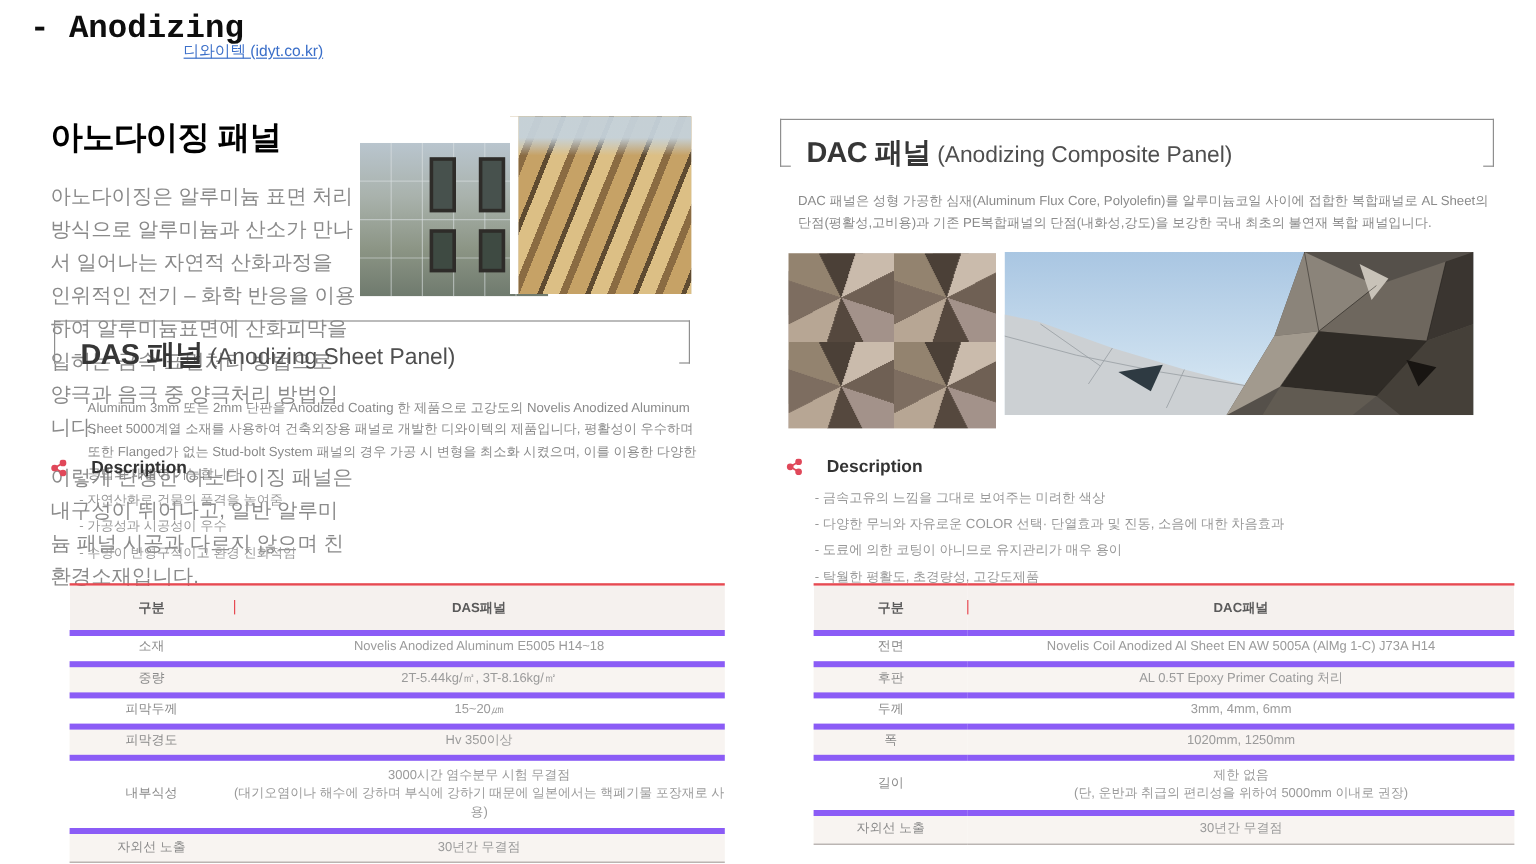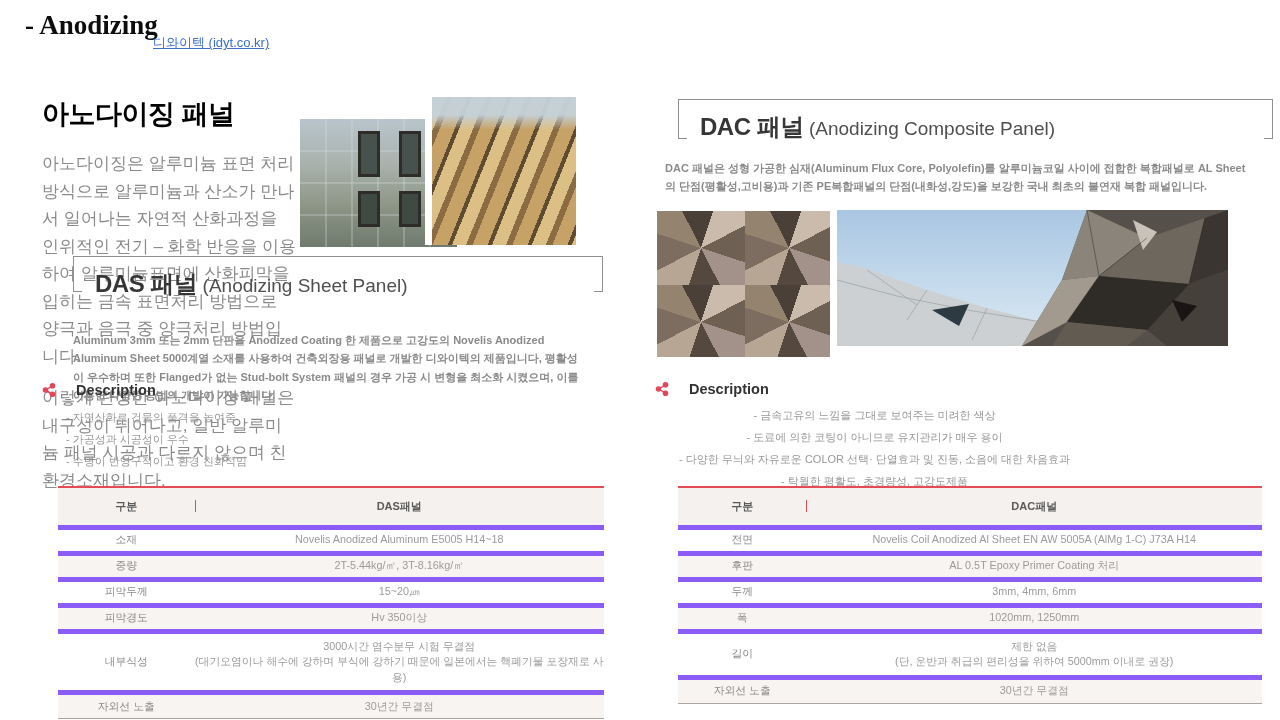--- a/index.html
+++ b/index.html
@@ -1,53 +1,53 @@
 <!DOCTYPE html>
 <html><head>
 <meta charset="utf-8">
 <style>
   * { margin:0; padding:0; box-sizing:border-box; }
   html,body { width:1280px; height:720px; background:#fff; font-family:"Liberation Sans", sans-serif; overflow:hidden; }
   body { position:relative; color:#444; }
 
   
-  .page-title { position:absolute; left:25px; top:10px; font-family:Liberation Serif, serif; font-weight:bold; font-size:27px; color:#0d0d0d; }
+  .page-title { position:absolute; left:25px; top:10px; font-family:Liberation Mono, monospace; font-weight:bold; font-size:27px; color:#0d0d0d; }
   .page-link  { position:absolute; left:153px; top:34px; font-size:13px; color:#3b6fc9; text-decoration:underline; cursor:pointer; }
 
   
   .l-title { position:absolute; left:42px; top:96px; font-size:27px; font-weight:bold; color:#000000; letter-spacing:-0.5px; }
   .l-intro { position:absolute; left:42px; top:150px; width:256px; font-size:17px; line-height:1.62; color:#8a8a8a; }
   .l-intro p + p { margin-top:14px; }
 
   .photo { position:absolute; overflow:hidden; }
   .silver-photo { left:300px; top:119px; width:157px; height:128px; z-index:1; }
   .gold-photo   { left:425px; top:97px;  width:151px; height:148px; z-index:2; border-left:7px solid #fff;
                   background:
                     linear-gradient(to bottom, rgba(197,210,219,.95) 0 12%, rgba(197,210,219,0) 22%),
                     repeating-linear-gradient(112deg, #dcbf85 0 13px, #8a6b42 13px 19px, #c6a266 19px 33px, #5f4b30 33px 37px),
                     #b08f55; }
 
-  .frame { position:absolute; border:1px solid #8f8f8f; border-bottom:none;margin-left:28px; }
+  .frame { position:absolute; border:1px solid #8f8f8f; border-bottom:none; }
   .frame::before, .frame::after { content:""; position:absolute; bottom:0; width:9px; height:1px; background:#8f8f8f; }
   .frame::before { left:-1px; } .frame::after { right:-1px; }
-  .das-frame { left:45px;  top:256px; width:530px; height:36px; }
+  .das-frame { left:45px;  top:267px; width:530px; height:36px; }
   .dac-frame { left:650px; top:99px;  width:595px; height:40px; }
   .sec-title { position:absolute; left:21px; top:11px; white-space:nowrap; font-size:24px; font-weight:bold; color:#363636; letter-spacing:-0.5px; }
   .sec-title .en { font-size:19px; font-weight:normal; color:#4f4f4f; letter-spacing:0; }
 
-  .sec-body { font-size:11px; line-height:1.68; color:#8a8a8a; position:absolute;font-weight:bold; }
+  .sec-body { font-size:11px; line-height:1.68; color:#8a8a8a; position:absolute; }
   .das-body { left:73px; top:331px; width:514px; }
   .dac-body { left:665px; top:159px; width:582px; }
 
   .desc-head { position:absolute; display:flex; align-items:center; gap:20px; font-size:14.5px; font-weight:bold; color:#333; }
   .das-desc-head { left:42px; top:382px; }
   .dac-desc-head { left:655px; top:381px; }
   .desc-list { position:absolute; list-style:none; font-size:11px; color:#989898; line-height:2.0; }
   .das-desc-list { left:66px; top:406px; }
-  .dac-desc-list { left:679px; top:404px;text-align:center; }
+  .dac-desc-list { left:679px; top:404px; }
 
   
   .spec { position:absolute; border-collapse:collapse; table-layout:fixed; border-bottom:1px solid #aba4a1; }
   .das-spec { left:58px;  top:486px; width:546px; }
   .dac-spec { left:678px; top:486px; width:584px; }
   .spec th { background:#f5f1ee; border-top:2px solid #e64a52; height:40px; font-size:11px; color:#5a5a5a; font-weight:bold; text-align:center; position:relative; }
   .spec th.c2::before { content:""; position:absolute; left:0; top:50%; transform:translateY(-50%); width:1px; height:12px; background:#e64a52; }
   .das-spec th.c1, .das-spec td.c1 { width:25%; }
   .dac-spec th.c1, .dac-spec td.c1 { width:22%; }
   .spec td { height:26px; font-size:10.8px; text-align:center; border-top:5px solid #8b5cf6; line-height:1.45; }
@@ -242,22 +242,22 @@
       <circle cx="12" cy="3.2" r="2.4"></circle>
         <circle cx="4" cy="8" r="2.4"></circle>
         <circle cx="12" cy="12.8" r="2.4"></circle>
     </g>
   </svg>
   <span>Description</span>
 </div>
 
 <ul class="desc-list dac-desc-list">
   <li>- 금속고유의 느낌을 그대로 보여주는 미려한 색상</li>
+  <li>- 다양한 무늬와 자유로운 COLOR 선택· 단열효과 및 진동, 소음에 대한 차음효과</li>
   <li>- 도료에 의한 코팅이 아니므로 유지관리가 매우 용이</li>
-  <li>- 다양한 무늬와 자유로운 COLOR 선택· 단열효과 및 진동, 소음에 대한 차음효과</li>
   <li>- 탁월한 평활도, 초경량성, 고강도제품</li>
 </ul>
 
 <table class="spec dac-spec">
   <thead>
     <tr>
       <th class="c1">구분</th>
       <th class="c2">DAC패널</th>
     </tr>
   </thead>

